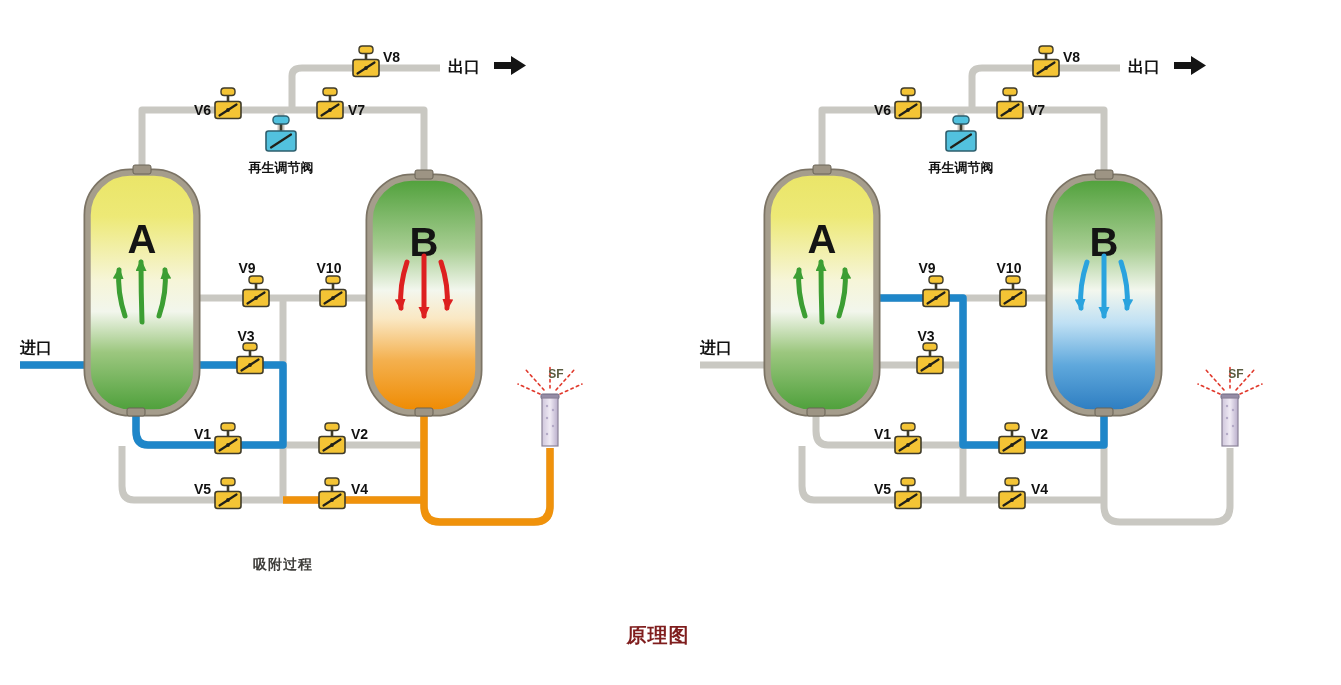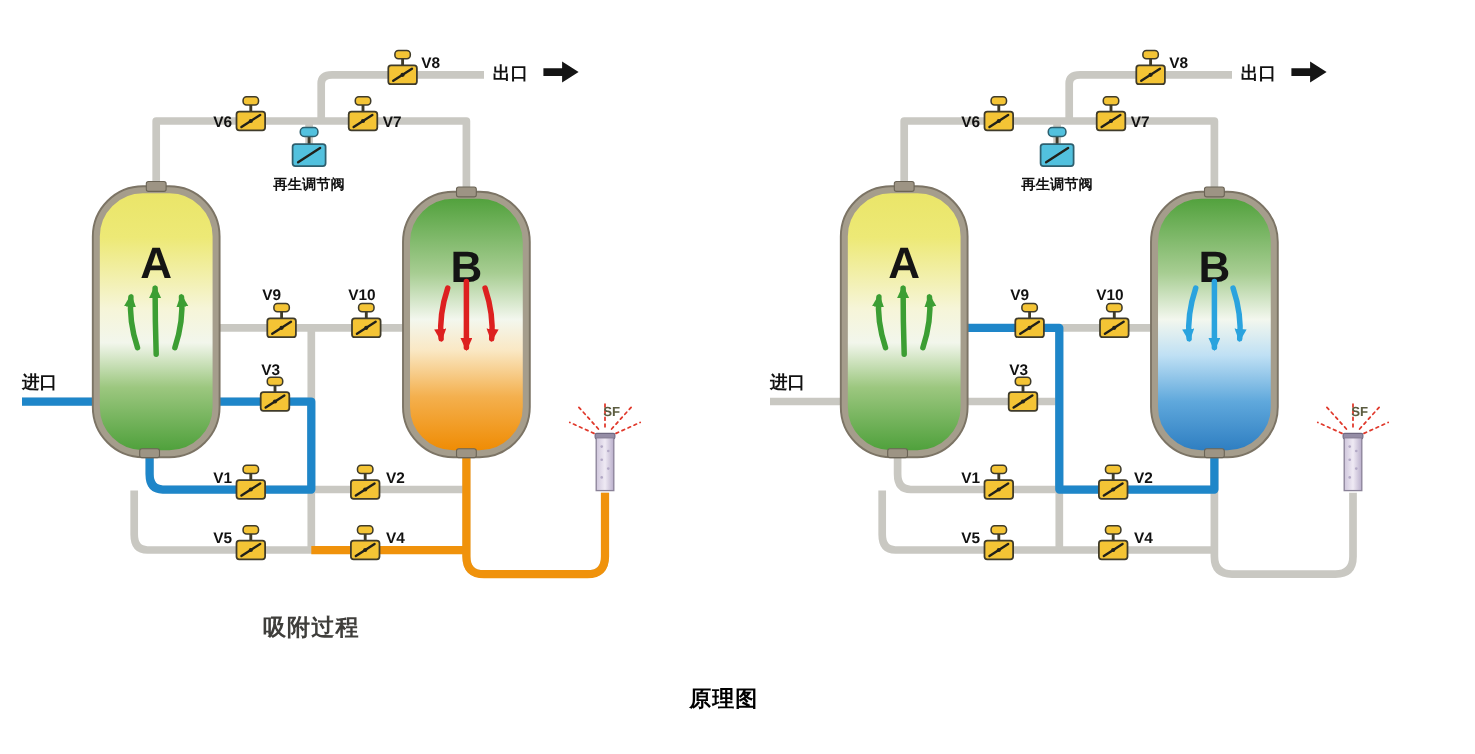--- a/index.html
+++ b/index.html
@@ -1,19 +1,19 @@
 <!DOCTYPE html>
 <html style="--pipe: #C9C8C2; --flow-blue: #1E86C9; --flow-orange: #F0920B; --valve-yellow: #F4C435; --regen-cyan: #52C1DE; --vessel-border: #A59D8C; --arrow-green: #3C9E33; --arrow-red: #DD2020; --arrow-blue: #2AA3DE; --text: #1B1B1B;"><head>
 <meta charset="utf-8">
 <style>
   body{margin:0;background:#fff;}
   .page{position:relative;width:1341px;height:685px;background:#ffffff;font-family:"Liberation Sans",sans-serif;overflow:hidden;}
   .panel{position:absolute;top:10px;width:640px;height:610px;}
-  .caption{position:absolute;top:546px;left:0;width:566px;text-align:center;font-size:21px;font-weight:bold;color:#3f3e3b;letter-spacing:1px;}
-  .main-title{position:absolute;top:622px;left:0;width:1316px;text-align:center;font-size:20px;font-weight:bold;color:#000000;letter-spacing:1px;}
+  .caption{position:absolute;top:546px;left:0;width:566px;text-align:center;font-size:14px;font-weight:bold;color:#3f3e3b;letter-spacing:1px;}
+  .main-title{position:absolute;top:622px;left:0;width:1316px;text-align:center;font-size:20px;font-weight:bold;color:#7f1d1d;letter-spacing:1px;}
   .pipe{fill:none;stroke:var(--pipe,#C9C8C2);stroke-width:7;stroke-linejoin:round;}
   .flow{fill:none;stroke-width:7.5;stroke-linejoin:round;}
   .flow-blue{stroke:var(--flow-blue,#1E86C9);}
   .flow-orange{stroke:var(--flow-orange,#F0920B);}
   .vessel-back{fill:none;stroke:#7c7465;stroke-width:9;}
   .vessel-front{stroke:var(--vessel-border,#A59D8C);stroke-width:5.5;}
   .port{fill:#9d9484;stroke:#6b6456;stroke-width:1;}
   .valve-body{fill:var(--valve-yellow,#F4C435);stroke:#3f3b2a;stroke-width:1.6;}
   .valve-cap{fill:var(--valve-yellow,#F4C435);stroke:#3f3b2a;stroke-width:1.4;}
   .regen-body{fill:var(--regen-cyan,#52C1DE);stroke:#2e5f6e;stroke-width:1.6;}

